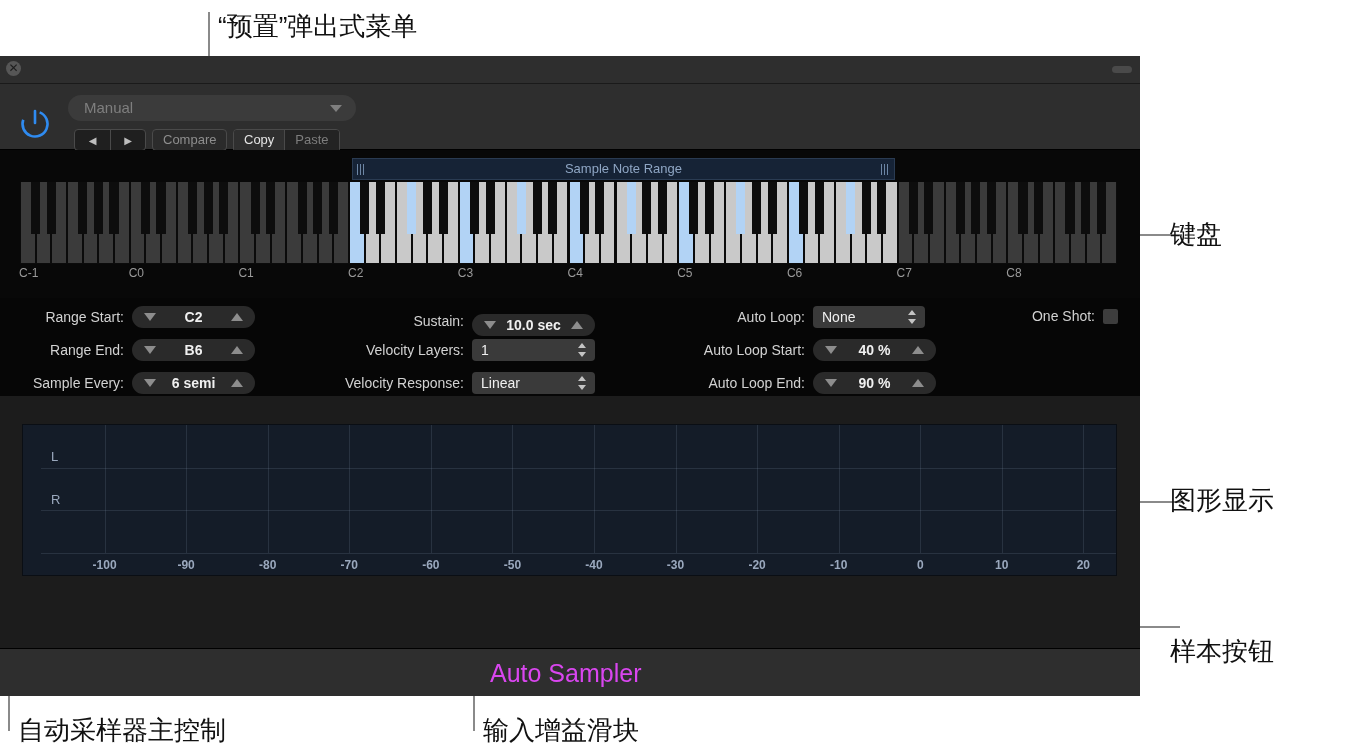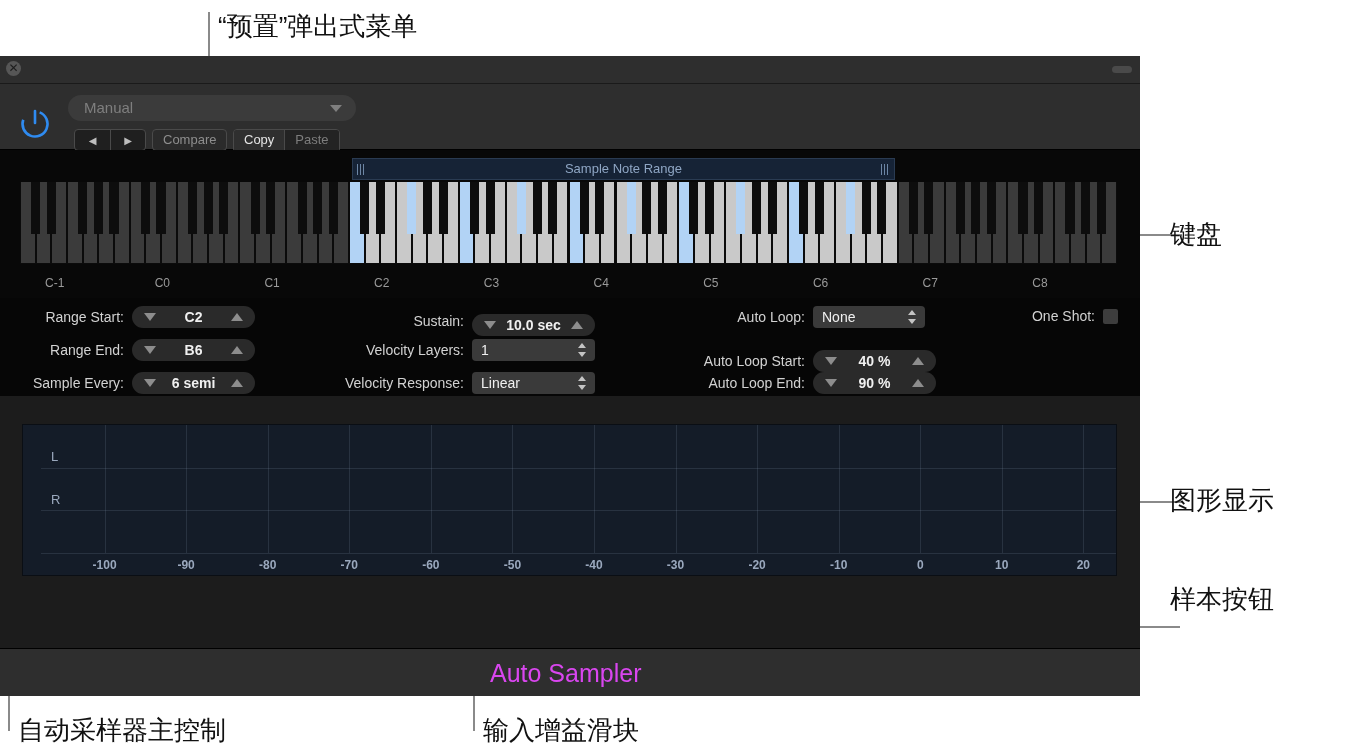--- a/index.html
+++ b/index.html
@@ -157,22 +157,22 @@
   .wkey.sampled { background: #b2d3f5; }
   .bkey {
     position: absolute; top: 0;
     height: 52px;
     background: #0d0d0d;
     z-index: 3;
   }
   .bkey.sampled { background: #b2d3f5; }
   #octave-labels {
     position: absolute;
-    left: 20px; top: 126px;
-    width: 1097px; height: 18px; margin-left: 26px;
+    left: 20px; top: 116px;
+    width: 1097px; height: 18px;
   }
   #octave-labels span {
     position: absolute;
     color: #9a9a9a;
     font-size: 12px;
   }
 
   
   #params {
     position: relative;
@@ -312,21 +312,21 @@
 <div class="anno" style="left:218px; top:12px;">“预置”弹出式菜单</div>
 <div class="leader-v" style="left:208px; top:12px; height:92px;"></div>
 
 <div class="leader-h" style="left:1140px; top:234px; width:42px;"></div>
 <div class="anno" style="left:1170px; top:220px;">键盘</div>
 
 <div class="leader-h" style="left:1140px; top:501px; width:42px;"></div>
 <div class="anno" style="left:1170px; top:486px;">图形显示</div>
 
 <div class="leader-h" style="left:1120px; top:626px; width:60px;"></div>
-<div class="anno" style="left:1170px; top:585px;">样本按钮</div>
+<div class="anno" style="left:1170px; top:637px;">样本按钮</div>
 
 <div class="leader-v" style="left:8px; top:348px; height:383px;"></div>
 <div class="anno" style="left:18px; top:716px;">自动采样器主控制</div>
 
 <div class="leader-v" style="left:473px; top:604px; height:127px;"></div>
 <div class="anno" style="left:483px; top:716px;">输入增益滑块</div>
 
 <div id="plugin-window">
 
   <div id="titlebar">
@@ -574,21 +574,21 @@
       <div class="plabel" style="width:150px;">Auto Loop:</div>
       <div class="popfield" style="width:112px;">
         <span>None</span>
         <span class="arrows">
             <i class="a"></i>
             <i class="b"></i>
           </span>
       </div>
     </div>
 
-    <div class="prow" style="left:655px; top:52px;">
+    <div class="prow" style="left:655px; top:41px;">
       <div class="plabel" style="width:150px;">Auto Loop Start:</div>
       <div class="stepfield" style="width:123px;">
         <span class="dn"></span>
         <span>40 %</span>
         <span class="up"></span>
       </div>
     </div>
 
     <div class="prow" style="left:655px; top:74px;">
       <div class="plabel" style="width:150px;">Auto Loop End:</div>

